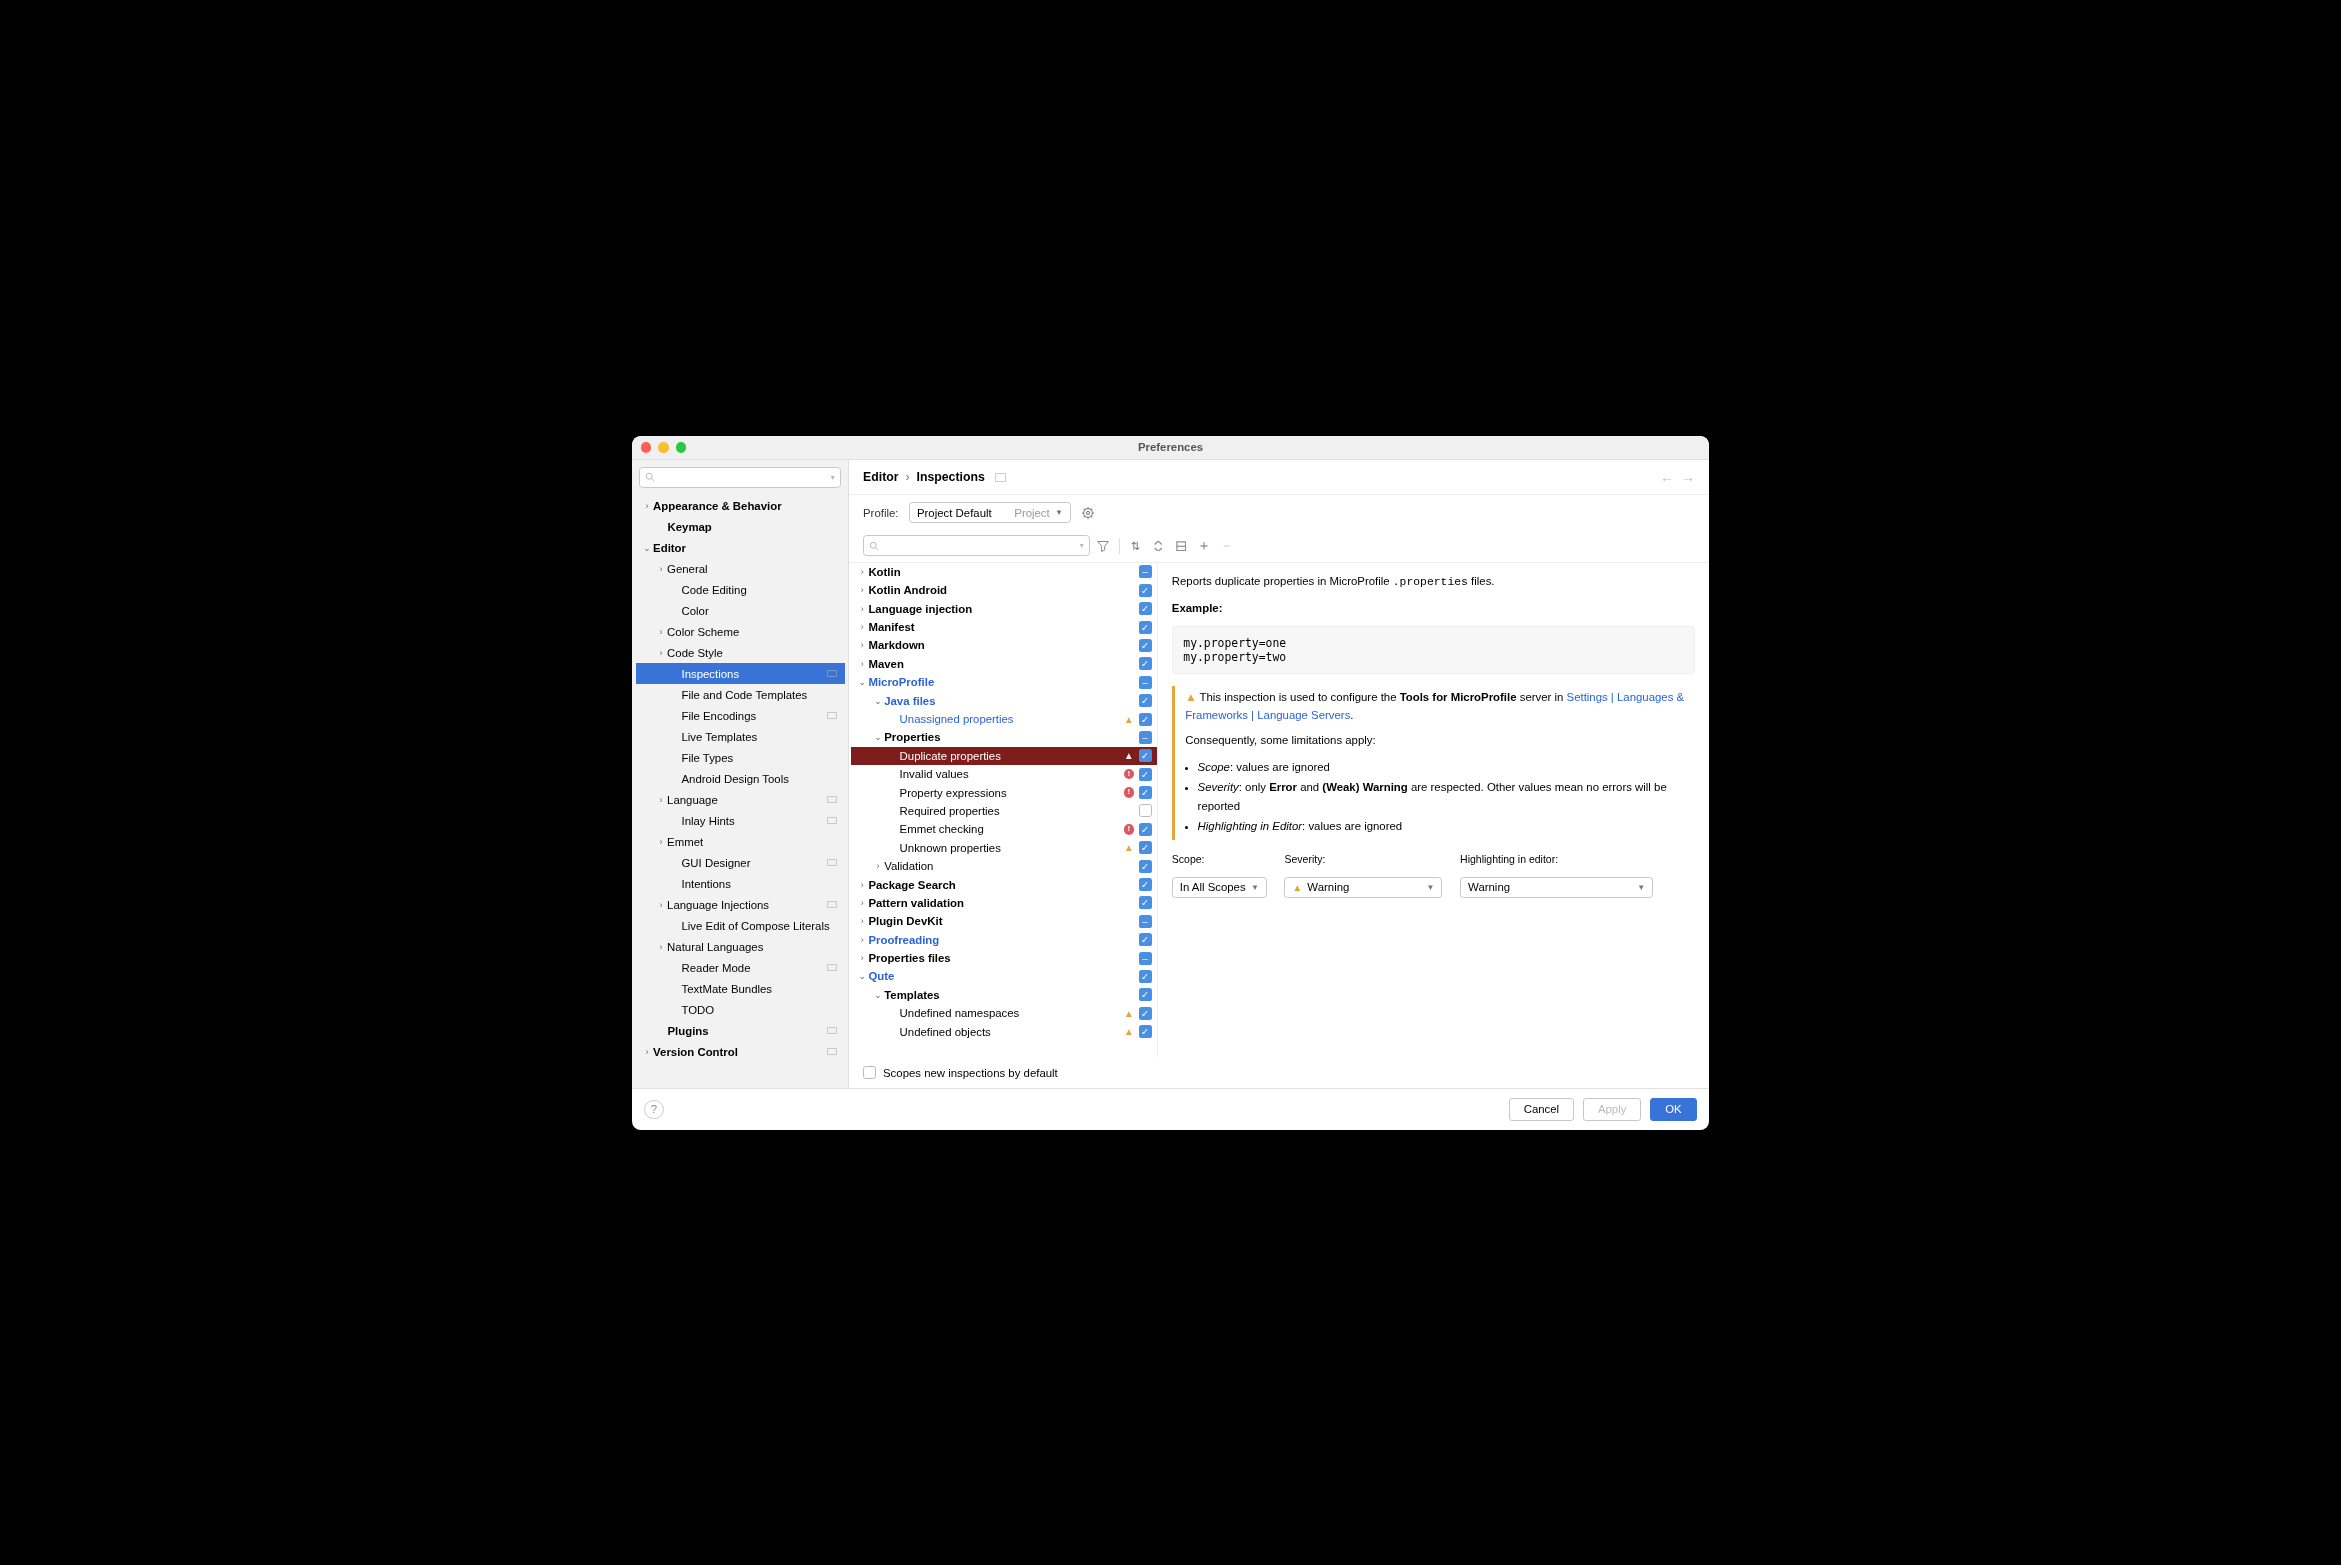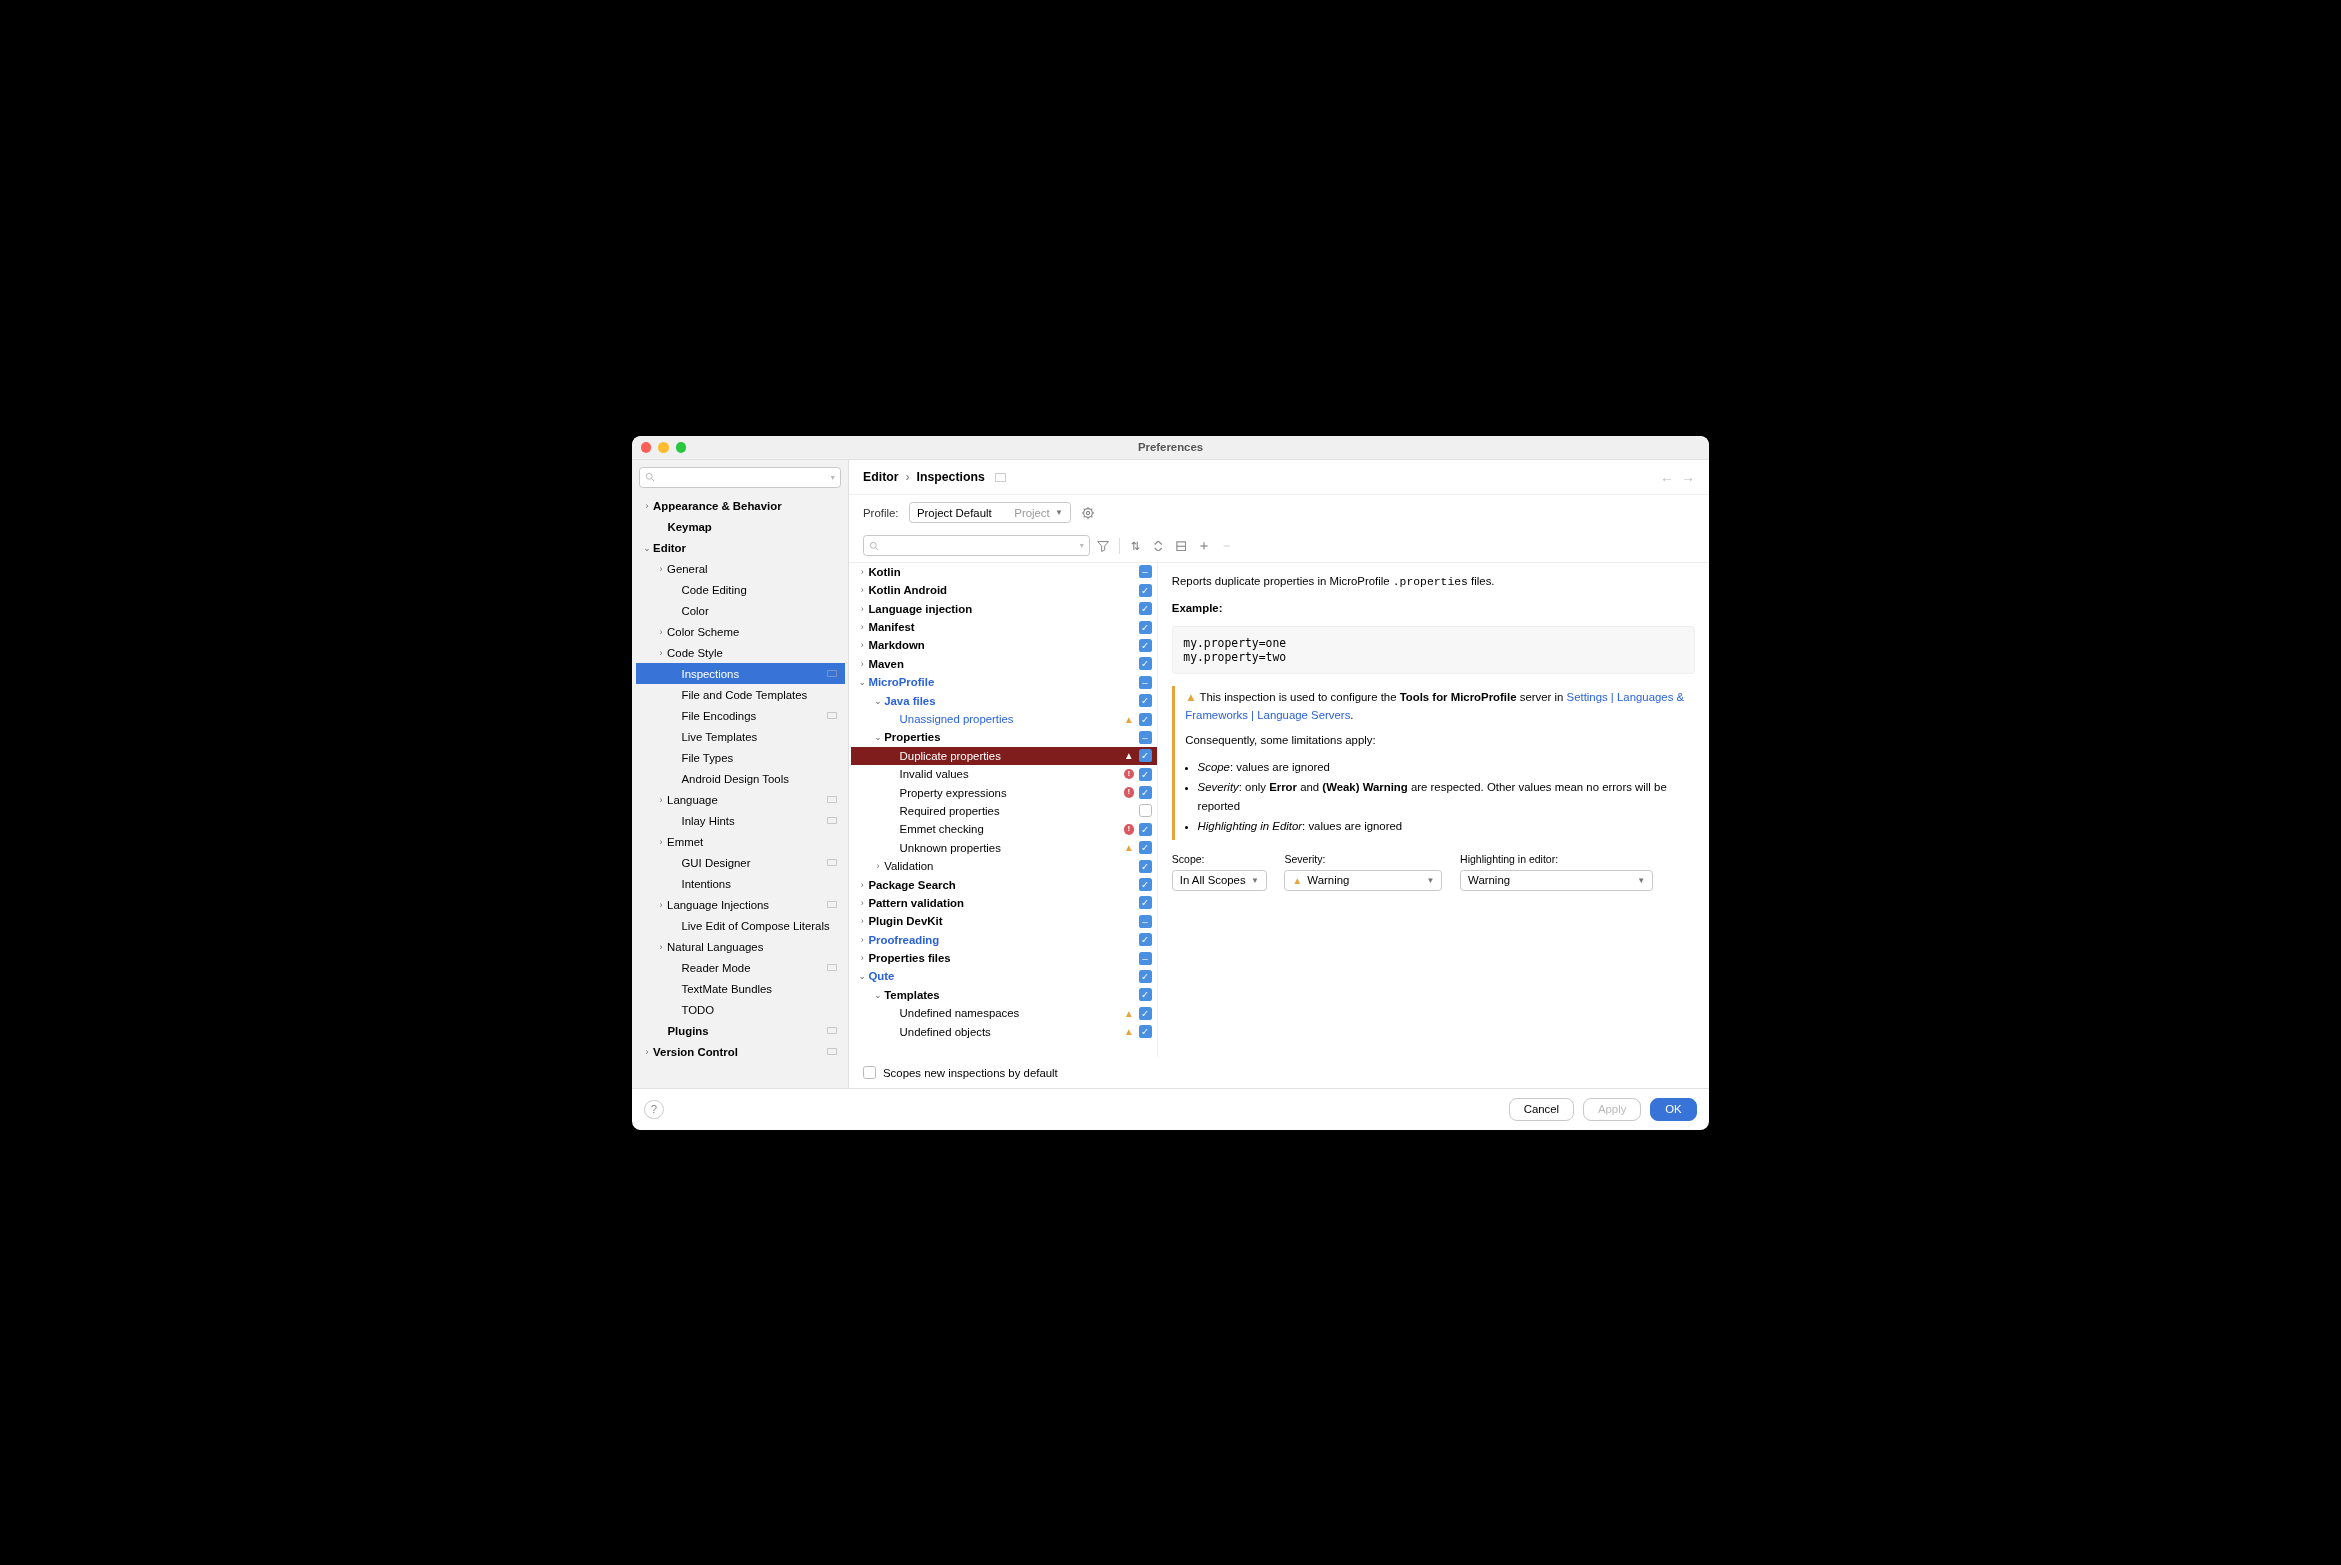--- a/index.html
+++ b/index.html
@@ -132,34 +132,34 @@
   border-left: 3.5px solid #e8a33d; background:#fff;
   padding: 3.5px 5.3px 3.5px 10.5px; margin-bottom:12.3px; line-height:1.6;
 }
 .note .warntri { display:inline; }
 .note a { color:#2962d9; text-decoration:none; }
 .note ul { padding-left: 12.3px; margin-top:7px;}
 .note li { margin-bottom:1.8px;}
 .note em { font-style: italic; }
 
 .controls-row { display:flex; gap:17.6px; margin-top:10.5px; }
-.ctrl { display:flex; flex-direction:column; gap:5px; }
+.ctrl { display:flex; flex-direction:column; gap:12px; }
 .ctrl label { font-size:10.5px; }
 .ctrl .dropdown { min-width:88px; }
 
 .disable-row { padding: 8.8px 14px; display:flex; align-items:center; gap:7px;}
 .disable-row .cb { border:0.9px solid #bbb; background:#fff; }
 
 .footer {
   border-top:0.9px solid #e0e0e0; padding: 8.8px 12.3px;
   display:flex; align-items:center;
 }
 .helpbtn { width:19.3px;height:19.3px;border:0.9px solid #ccc;border-radius:50%;display:flex;align-items:center;justify-content:center;color:#888;font-size:11.4px;}
 .btns { margin-left:auto; display:flex; gap:8.8px;}
-.btn { height:23px; padding:0 14px; border:0.9px solid #c8c8c8; border-radius:8px; background:#fff; display:flex;align-items:center;}
+.btn { height:23px; padding:0 14px; border:0.9px solid #c8c8c8; border-radius:3px; background:#fff; display:flex;align-items:center;}
 .btn.primary { background:#3874d8; color:#fff; border-color:#3874d8; }
 .btn.disabled { color:#bbb; }
 </style>
 </head>
 <body>
 
 <div class="window">
   <div class="titlebar">
     <div class="traffic">
       <div class="dot red"></div>

